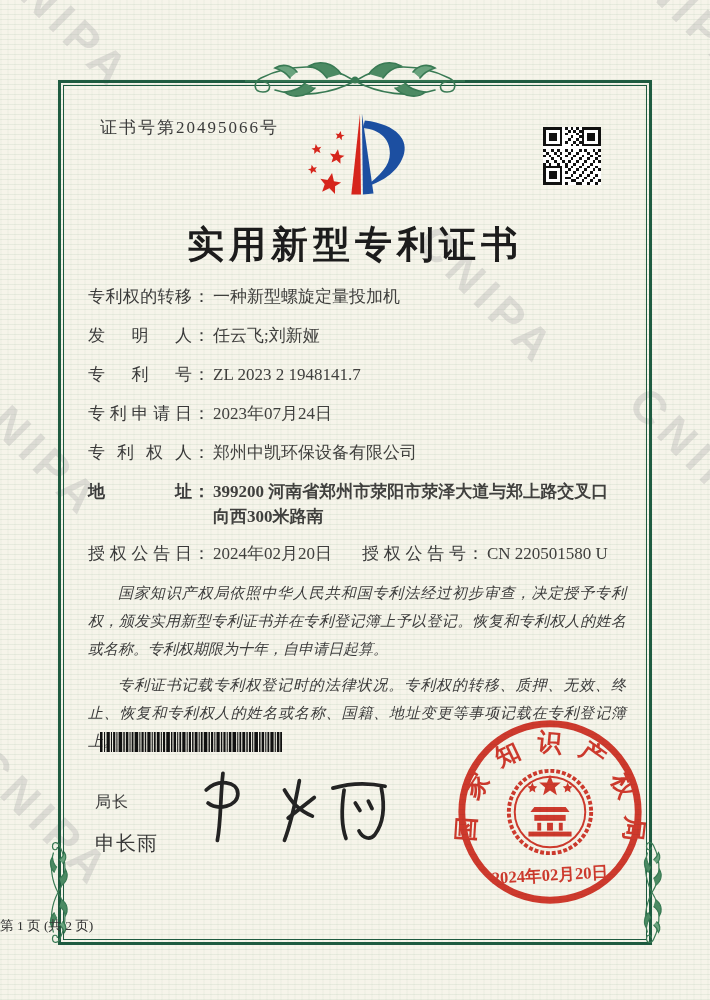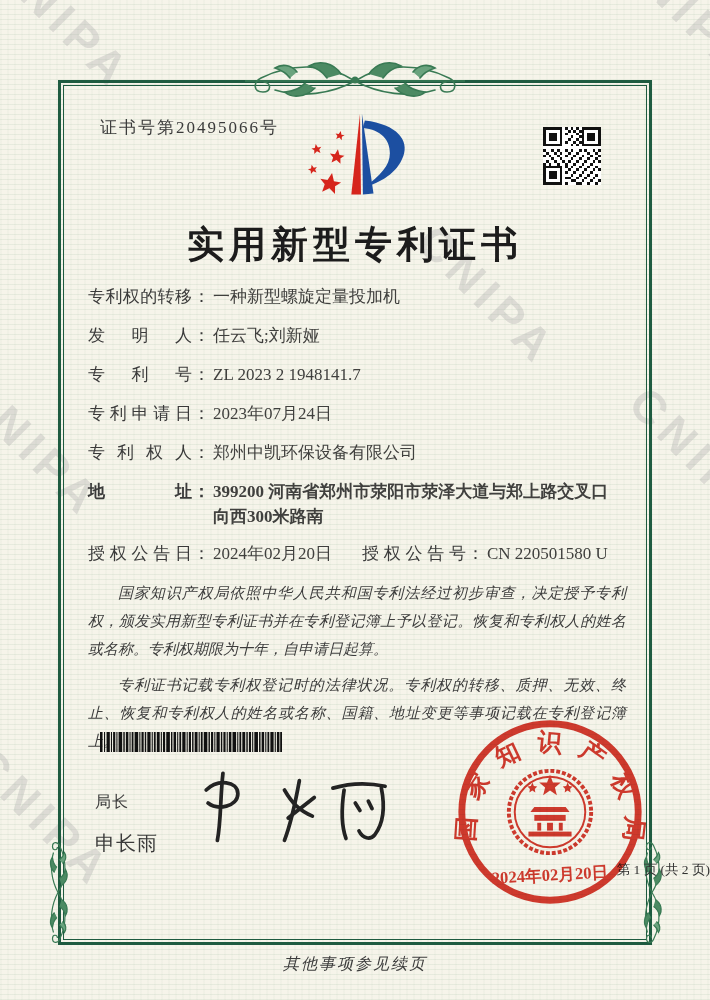--- a/index.html
+++ b/index.html
@@ -42,21 +42,21 @@
   .frow.grant .fval{flex:none;}
   .g2{margin-left:30px;}
   .body-text{left:88px; top:580px; width:538px; z-index:3; font-size:15px; line-height:1.85;
     text-align:justify; font-style:italic; color:#3c3c3c;}
   .body-text p{margin:0 0 9px 0; text-indent:2em;}
   .barcode{left:100px; top:732px; width:182px; height:20px; z-index:3;}
   .sign-title{left:95px; top:792px; font-size:16px; letter-spacing:1px; z-index:3;}
   .sign-name{left:95px; top:822px; font-size:20px; letter-spacing:1px; z-index:3;margin-top:8px;}
   .signature{left:195px; top:760px; z-index:3;}
   .seal{left:452px; top:714px; z-index:4; opacity:.9; mix-blend-mode:multiply;}
-  .page-info{left:0; right:0; top:861px; text-align:right; font-size:13.5px; z-index:3; color:#333;}
+  .page-info{left:0; right:0; top:917px; text-align:left; font-size:13.5px; z-index:3; color:#333;}
   .footer-note{left:0; right:0; top:954px; text-align:center; font-size:16px; font-style:italic;
     letter-spacing:2px; z-index:3; color:#3c3c3c;}
   .fl-top{left:245px; top:56px; z-index:3;}
   .fl-left{left:3px; top:880px; transform:rotate(90deg); z-index:3;}
   .fl-right{left:597px; top:880px; transform:rotate(90deg); z-index:3;}
 </style>
 </head>
 <body>
 
 <div class="page">
@@ -226,15 +226,14 @@
             <rect x="97" y="111" width="6" height="8"></rect>
             <rect x="109" y="111" width="4" height="8"></rect>
           <rect x="78" y="120" width="44" height="5"></rect>
         </g>
       </g>
       <text x="100" y="170" text-anchor="middle" font-size="17" stroke="none" font-family="Liberation Serif, serif" font-weight="bold" transform="rotate(-3 100 165)">2024年02月20日</text>
     </g>
   </svg>
 
   <div class="abs page-info">第 1 页 (共 2 页)</div>
-  <div class="abs footer-note">其他事项参见续页</div>
 
 </div>
 
 </body></html>

